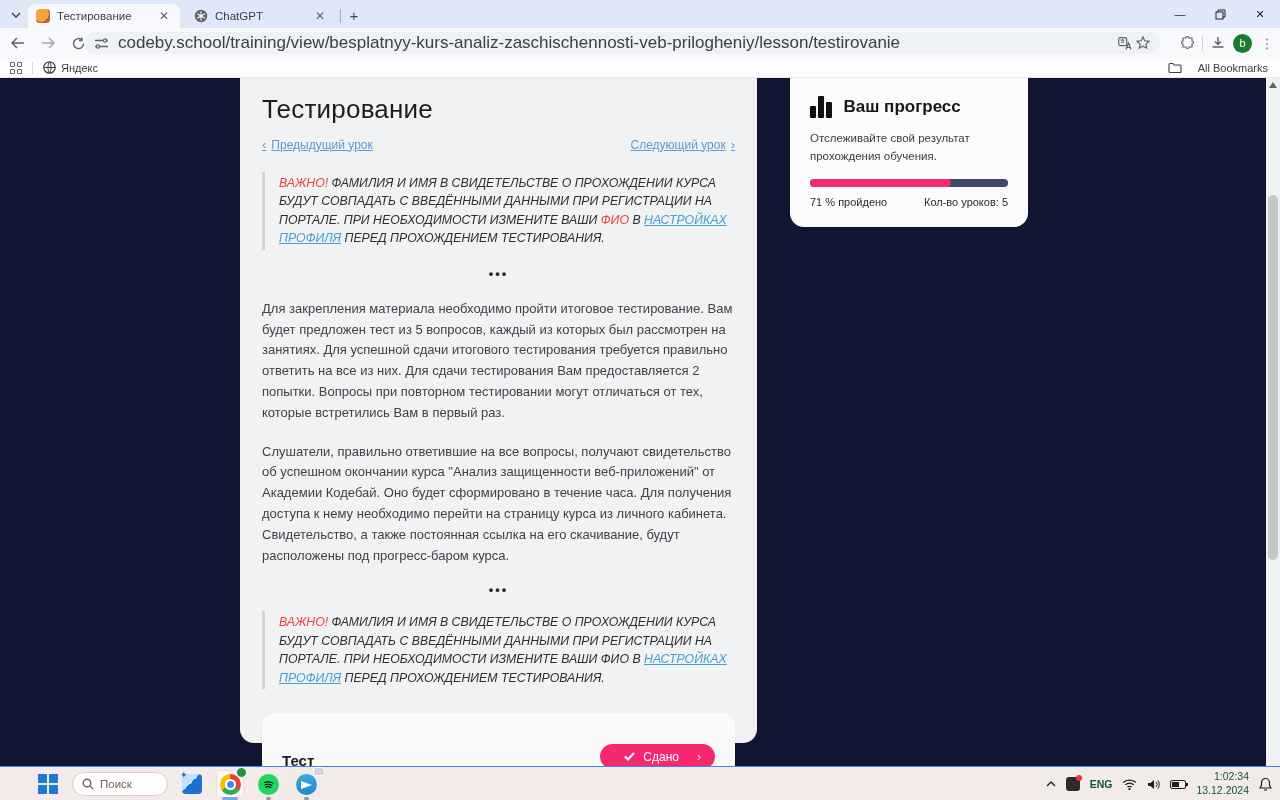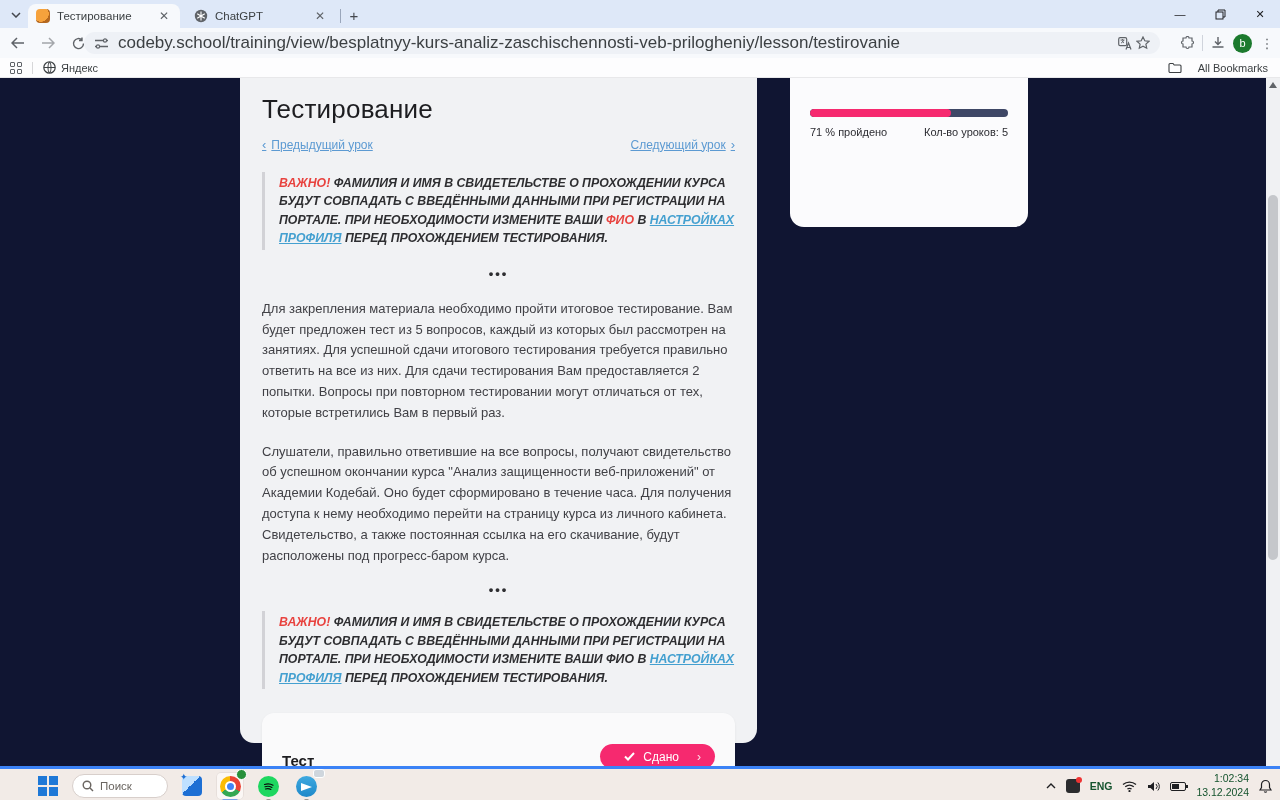--- a/index.html
+++ b/index.html
@@ -33,21 +33,21 @@
   .grid-2x2 { display:grid; grid-template-columns:5px 5px; grid-gap:2px; }
   .grid-2x2 span { width:5px; height:5px; border:1.4px solid #5f6368; border-radius:1px; }
 
   
   #viewport { position:absolute; top:78px; left:0; width:1280px; height:688px; background:#101532; }
   #main-card { position:absolute; left:240px; top:0; width:517px; height:665px; background:#f1f2f4; border-radius:0 0 14px 14px; padding:16px 22px 0 22px; }
   #page-title { font-size:26px; font-weight:500; color:#1d1d20; letter-spacing:.2px; }
   .lesson-nav { display:flex; justify-content:space-between; align-items:center; margin-top:12px; }
   .lesson-link { font-size:12px; color:#5c9ad2; text-decoration:underline; display:flex; align-items:center; gap:5px; cursor:pointer; }
   .lesson-link .chev { text-decoration:none; font-size:13px; }
-  blockquote.notice { border-left:3px solid #d2d2d6; margin-top:20px; padding:2px 0 2px 14px; font-style:italic; font-weight:700; font-size:12.3px; line-height:1.5; color:#2e2e31; }
+  blockquote.notice { border-left:3px solid #d2d2d6; margin-top:20px; padding:2px 0 2px 14px; font-style:italic; font-weight:400; font-size:12.3px; line-height:1.5; color:#2e2e31; }
   .notice .red { color:#e8433f; }
   .notice a { color:#44a0d0; text-decoration:underline; cursor:pointer; }
   .dots { text-align:center; font-weight:700; font-size:13px; color:#2e2e31; letter-spacing:2px; margin-top:16px; }
   p.body-par { font-size:13px; line-height:1.6; color:#414146; margin-top:18px; }
   #test-card { background:#fafafb; border-radius:12px; margin-top:24px; padding:18px 20px 20px 20px; box-shadow:0 1px 3px rgba(20,20,40,.06); }
   .test-head { display:flex; justify-content:space-between; align-items:flex-end; }
   .test-title { font-size:15px; font-weight:700; color:#1d1d20; }
   .status-pill { background:#f6296f; color:#fff; border-radius:999px; height:25px; padding:0 14px 0 24px; display:flex; align-items:center; gap:8px; font-size:12px; cursor:pointer;margin-top:13px; }
   .status-pill .chev { font-size:12px; opacity:.85; margin-left:10px; }
   .test-hr { border:none; border-top:1px solid #e4e4e8; margin:15px 0 8px 0; }
@@ -62,21 +62,21 @@
   .progress-track { margin-top:13px; height:8px; border-radius:4px; background:#3e4766; overflow:hidden; }
   .progress-fill { height:100%; background:#f6296f; border-radius:4px; }
   .progress-labels { display:flex; justify-content:space-between; margin-top:9px; font-size:11px; color:#2c2c32; }
 
   
   #scrollbar { position:absolute; right:0; top:0; width:14px; height:688px; background:#f0f1f3; }
   #scrollbar .arr { position:absolute; top:4px; left:3px; width:0; height:0; border-left:4px solid transparent; border-right:4px solid transparent; border-bottom:6px solid #606468; }
   #scroll-thumb { position:absolute; left:2px; top:117px; width:10px; height:365px; background:#c5c7cb; border-radius:5px; }
 
   
-  #taskbar { position:absolute; top:766px; left:0; width:1280px; height:34px; background:#f2ebe7; border-top:3px solid #3b82f6; }
+  #taskbar { position:absolute; top:766px; left:0; width:1280px; height:34px; background:#f2ebe7; border-top:1px solid #3b82f6; }
   .tb-left { position:absolute; left:34px; top:0; height:34px; display:flex; align-items:center; gap:10px; }
   .win-logo { width:20px; height:20px; display:grid; grid-template-columns:9px 9px; grid-gap:2px; }
   .win-logo span { width:9px; height:9px; background:#1e78d7; }
   #search-pill { width:96px; height:24px; background:#fff; border:1px solid #d8cfcb; border-radius:12px; display:flex; align-items:center; padding:0 9px; gap:6px; font-size:11.5px; color:#6a6560; }
   .task-ico { width:28px; height:28px; border-radius:5px; display:flex; align-items:center; justify-content:center; position:relative; }
   .task-ico.active { background:#fbf7f5; box-shadow:inset 0 0 0 1px #e7dfdb; }
   .run-line { position:absolute; bottom:-2px; left:6px; width:16px; height:3px; border-radius:2px; background:#7aa3e8; }
   .run-dot { position:absolute; bottom:-2px; left:12px; width:5px; height:3px; border-radius:2px; background:#9b9691; }
   .snip-ico { width:20px; height:20px; background:linear-gradient(135deg,#bfe0ff 0 45%,#1d6fd4 45%); border-radius:4px; position:relative; }
   .snip-ico::before { content:"✦"; position:absolute; top:-4px; left:-2px; font-size:9px; color:#1d6fd4; }
@@ -262,20 +262,29 @@
         </span>
       </div>
       <hr class="test-hr">
       <div class="res-line bold">Результат: баллов 5</div>
 
     </div>
 
   </div>
 
   <div id="side-card">
+    <div class="progress-head">
+      <span class="bars-icon">
+        <i style="height:12px;"></i>
+          <i style="height:22px;"></i>
+          <i style="height:16px;"></i>
+      </span>
+      <span class="progress-title">Ваш прогресс</span>
+    </div>
+    <div class="progress-desc">Отслеживайте свой результат прохождения обучения.</div>
     <div class="progress-track">
       <div class="progress-fill" style="width: 71%;"></div>
     </div>
     <div class="progress-labels">
       <span>71 % пройдено</span>
       <span>Кол-во уроков: 5</span>
     </div>
   </div>
 
   <div id="scrollbar">

